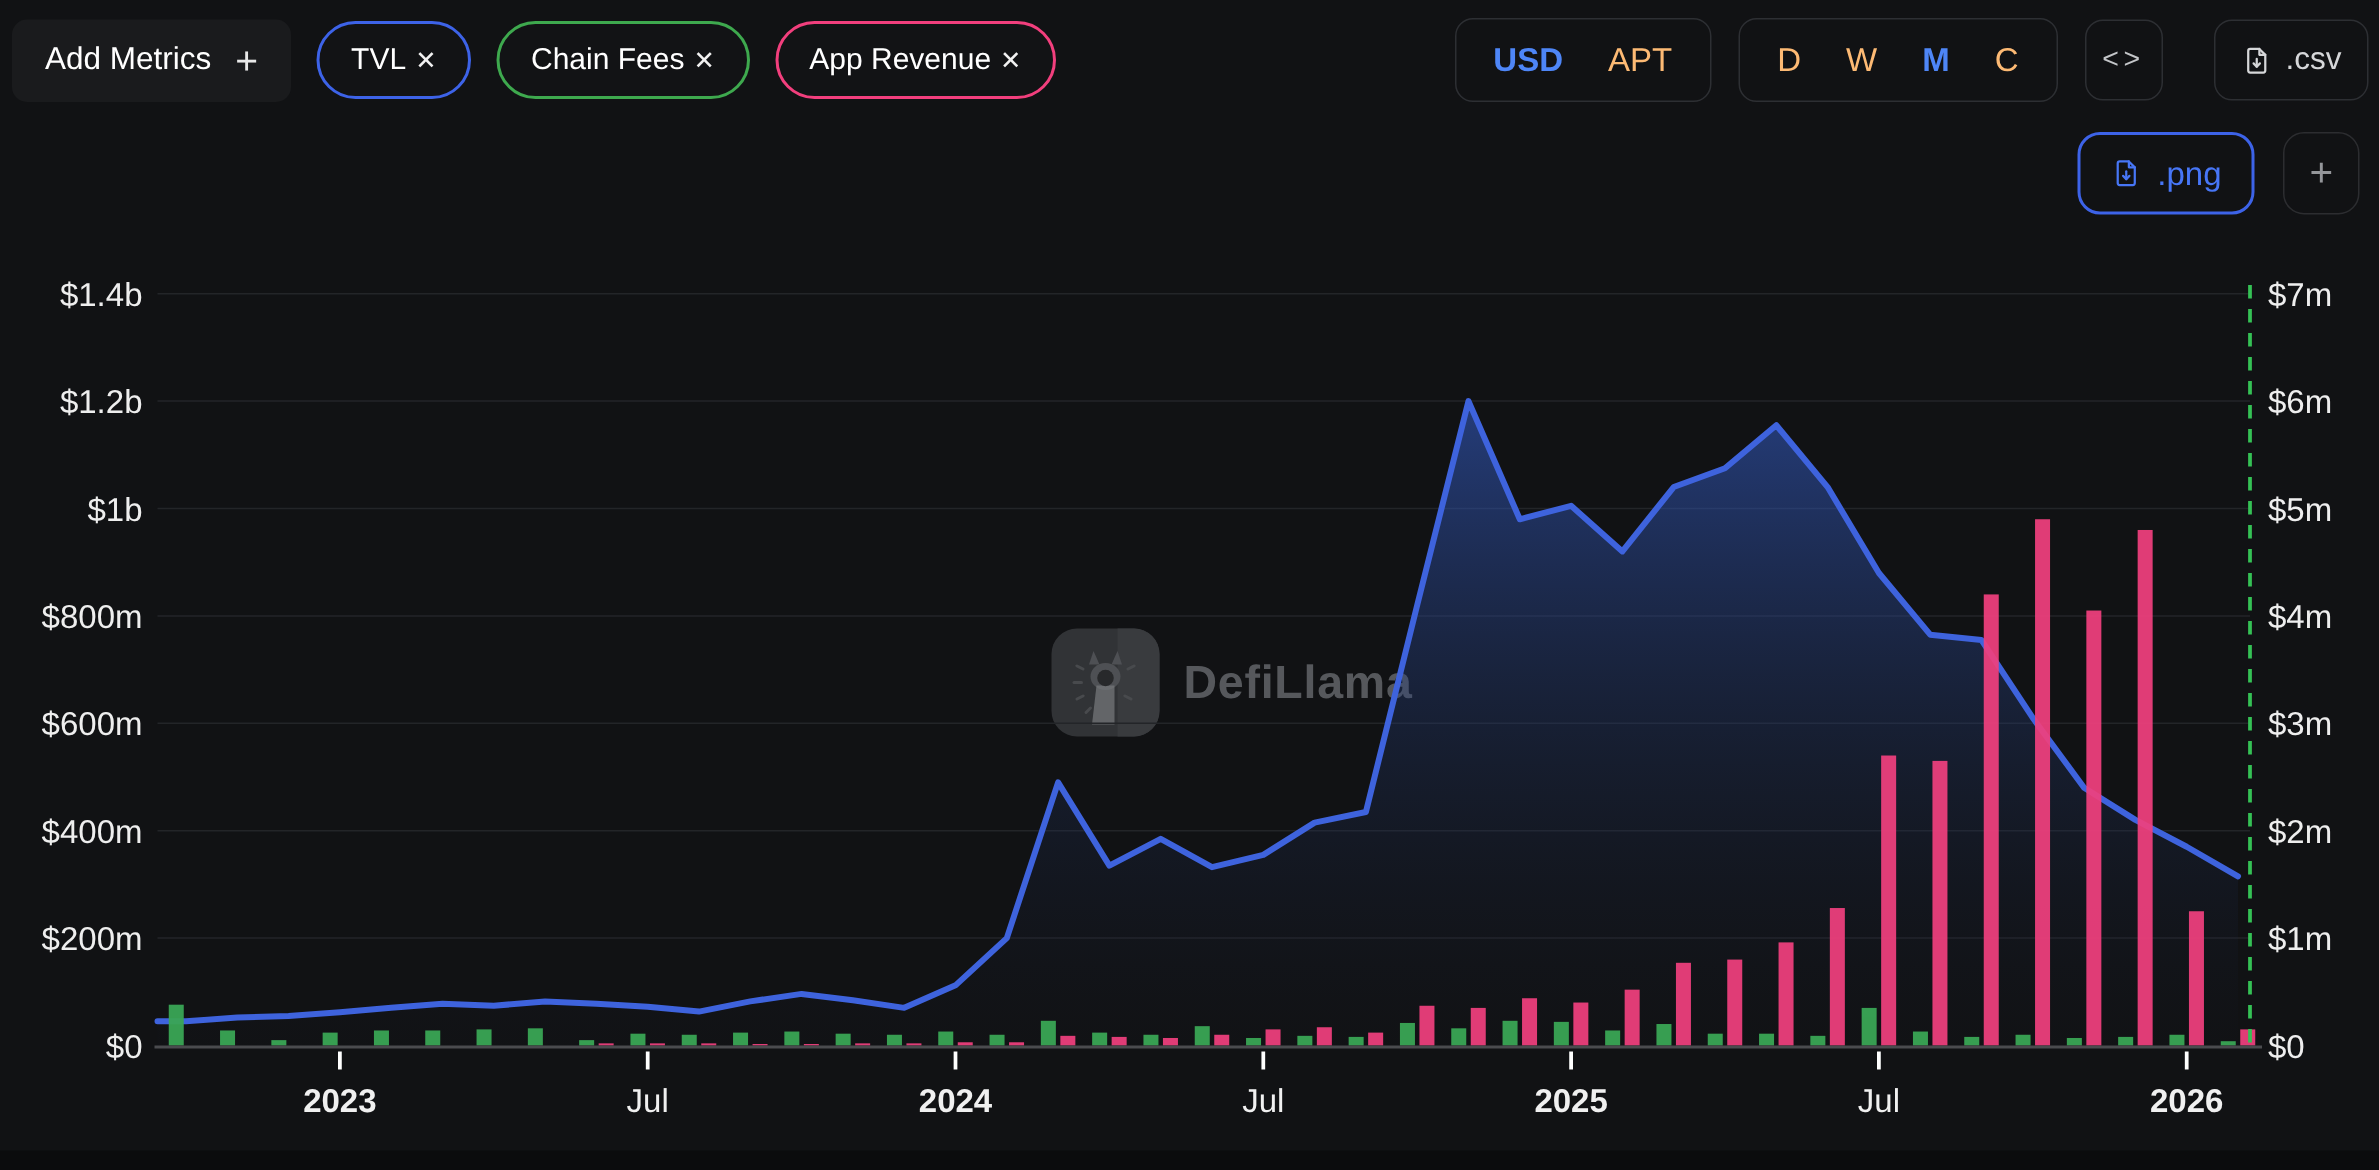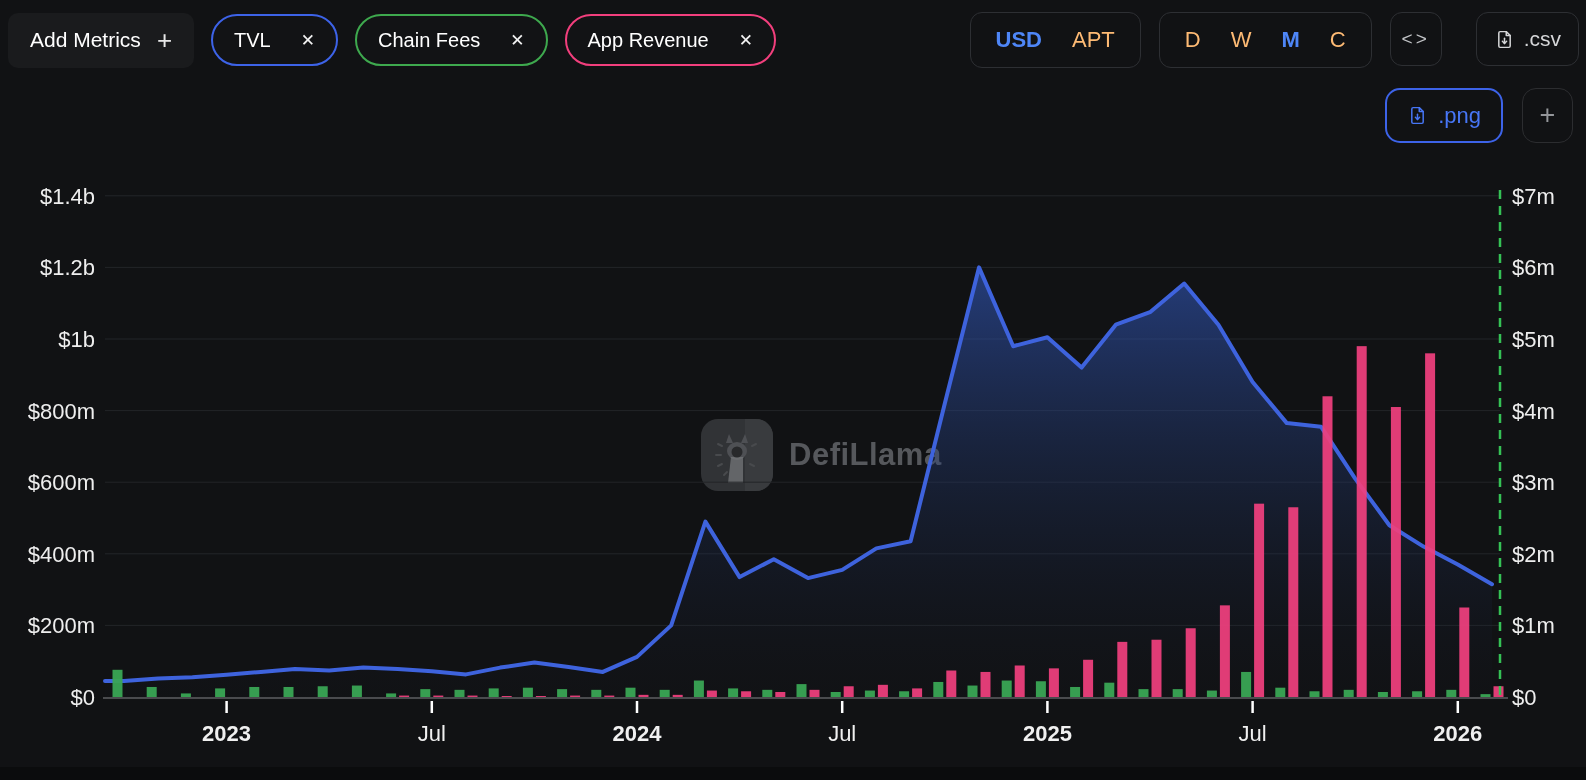--- a/index.html
+++ b/index.html
@@ -6,25 +6,25 @@
   body{width:1586px;height:780px;position:relative;overflow:hidden;
        font-family:"Liberation Sans", sans-serif;color:#ececec;}
   
   .hrow1{position:absolute;top:12px;left:8px;right:7px;height:56px;
          display:flex;align-items:center;}
   .btn-dark{background:#1a1b1d;border:none;border-radius:10px;height:55px;
             display:flex;align-items:center;gap:16px;padding:0 22px;
             color:#fff;font-size:21px;cursor:pointer;}
   .btn-dark .plus{font-size:26px;font-weight:300;color:#e8e8e8;line-height:1;}
   .chips{display:flex;gap:17px;margin-left:17px;}
-  .chip{display:flex;align-items:center;gap:30px;height:48px;padding:0 21px;
+  .chip{display:flex;align-items:center;gap:6px;height:48px;padding:0 21px;
         border-radius:27px;border:2.5px solid #888;background:#121315;
         color:#fff;font-size:20px;cursor:pointer;white-space:nowrap;}
   .chip .x{font-size:17px;color:#f2f2f2;}
-  .rcluster{margin-left:auto;display:flex;gap:18px;}
+  .rcluster{margin-left:auto;display:flex;align-items:center;gap:18px;}
   .group{display:flex;align-items:center;border:1.5px solid #2d2f33;
          border-radius:12px;height:54px;padding:0 25px;gap:30px;
          font-size:22px;background:transparent;}
   .group .opt{color:#fdba74;cursor:pointer;font-weight:500;}
   .group .opt.sel{color:#4e86f7;font-weight:600;}
   .sqbtn{border:1.5px solid #2d2f33;border-radius:12px;height:54px;
          display:flex;align-items:center;justify-content:center;
          background:transparent;cursor:pointer;}
   .embed{width:52px;color:#c4c6c9;font-size:19px;letter-spacing:3px;}
   .csv{padding:0 17px;gap:9px;color:#d6d7d9;font-size:21px;margin-left:16px;}

